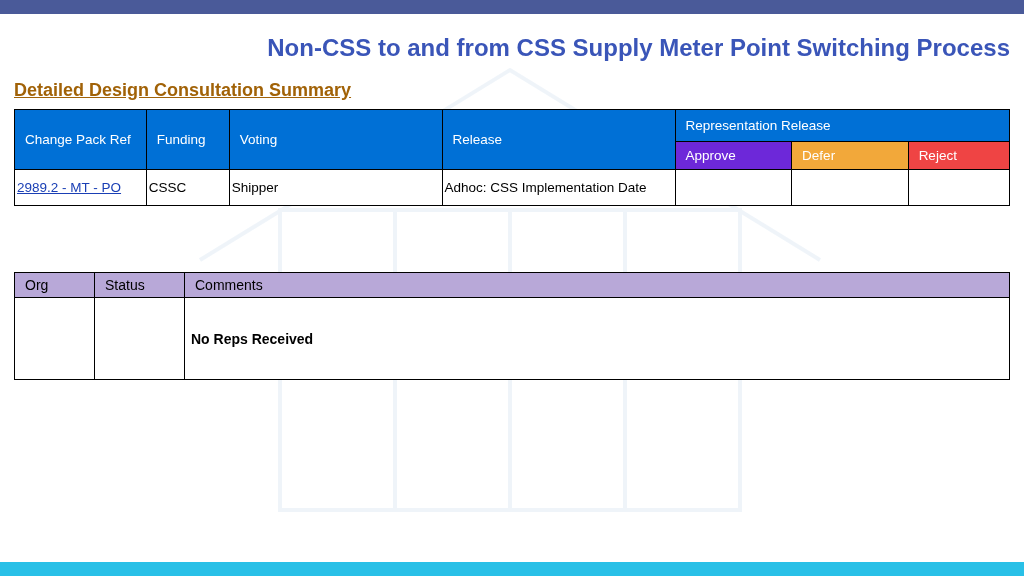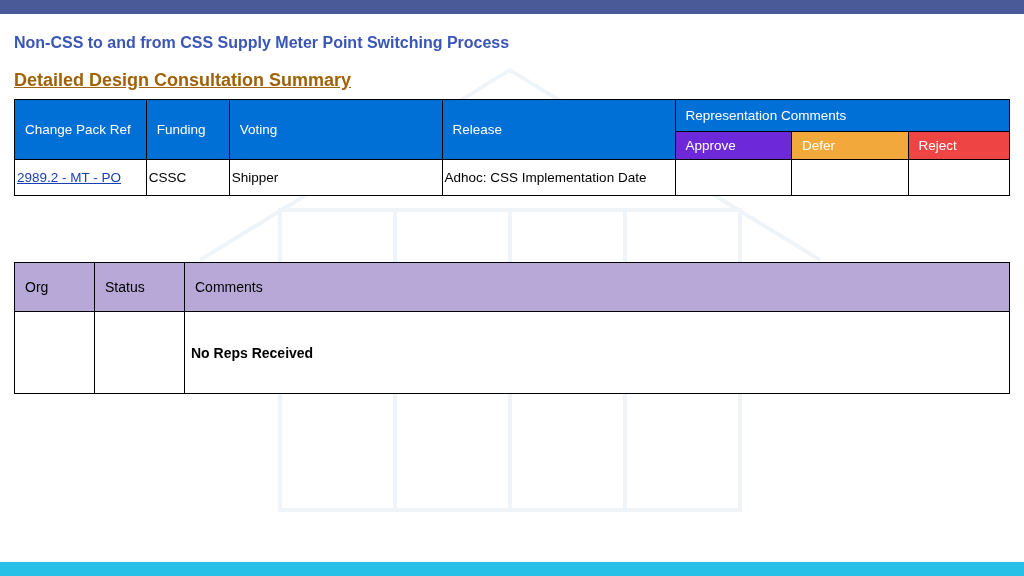--- a/index.html
+++ b/index.html
@@ -14,23 +14,23 @@
     pointer-events: none;
     z-index: 0;
   }
 
   .top-bar { position: absolute; top: 0; left: 0; width: 1024px; height: 14px; background: #4a5a99; }
   .bottom-bar { position: absolute; bottom: 0; left: 0; width: 1024px; height: 14px; background: #29c0e7; }
 
   .content { position: relative; z-index: 1; padding: 0 14px; }
 
   .page-title {
-    text-align: left;
+    text-align: right;
     color: #3a55b8;
-    font-size: 16px;
+    font-size: 24px;
     font-weight: bold;
     margin-top: 34px;
     margin-bottom: 18px;
   }
   .section-heading {
     font-size: 18px;
     font-weight: bold;
     text-decoration: underline;
     color: #a16207;
     margin-bottom: 8px;
@@ -53,21 +53,21 @@
   .col-release { width: 230px; }
   .col-app     { width: 115px; }
   .col-def     { width: 115px; }
   .col-rej     { width: 100px; }
 
   .gap { height: 66px; }
 
   
   .tbl2 { width: 100%; border-collapse: collapse; table-layout: fixed; }
   .tbl2 th, .tbl2 td { border: 1px solid #000; font-size: 14px; text-align: left; }
-  .tbl2 th { background: #b8a8d8; color: #000; font-weight: normal; padding: 16px 10px; }
+  .tbl2 th { background: #b8a8d8; color: #000; font-weight: normal; padding: 4px 10px; }
   .tbl2 td { background: #fff; padding: 6px 6px; height: 82px; vertical-align: middle; }
   .col-org { width: 80px; }
   .col-status { width: 90px; }
   .no-reps { font-weight: bold; }
 </style>
 </head>
 <body>
 
 <div class="top-bar"></div>
 <div class="bottom-bar"></div>
@@ -97,21 +97,21 @@
       <col class="col-app">
         <col class="col-def">
         <col class="col-rej">
     </colgroup>
     <thead>
       <tr>
         <th class="hdr-blue" rowspan="2">Change Pack Ref</th>
         <th class="hdr-blue" rowspan="2">Funding</th>
         <th class="hdr-blue" rowspan="2">Voting</th>
         <th class="hdr-blue" rowspan="2">Release</th>
-        <th class="hdr-blue" colspan="3">Representation Comments</th>
+        <th class="hdr-blue" colspan="3">Representation Release</th>
       </tr>
       <tr>
         <th class="hdr-green">Approve</th>
         <th class="hdr-orange">Defer</th>
         <th class="hdr-red">Reject</th>
       </tr>
     </thead>
     <tbody>
       <tr>
         <td><a href="#" class="link">2989.2 - MT - PO</a></td>

